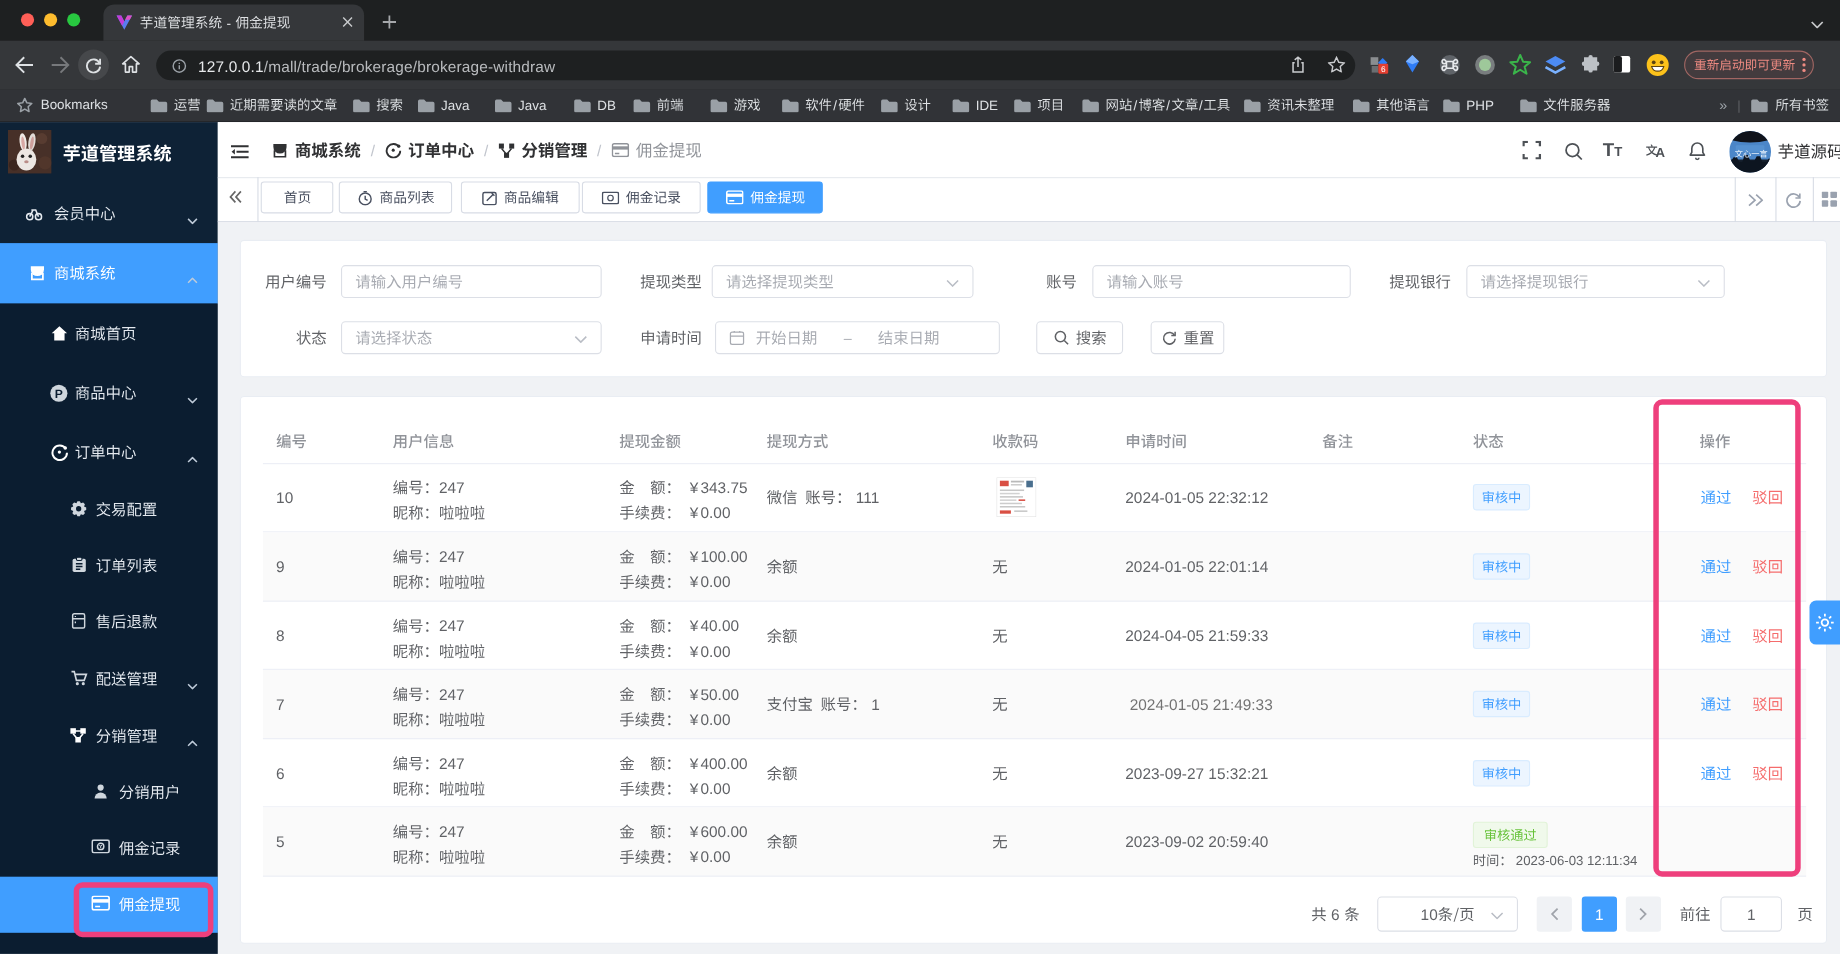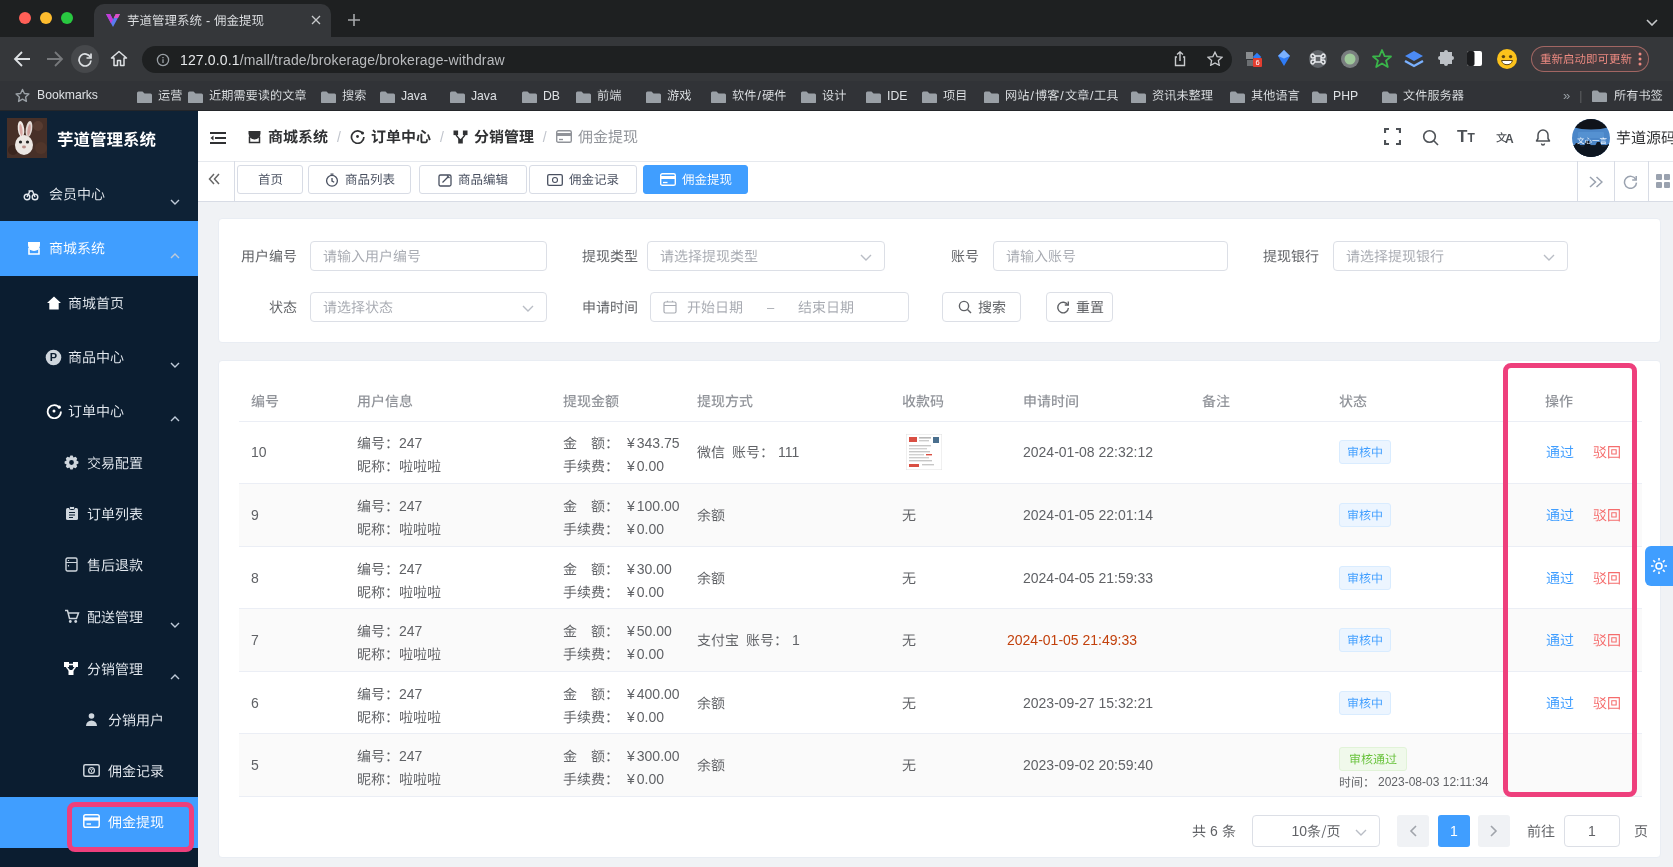--- a/index.html
+++ b/index.html
@@ -1386,21 +1386,21 @@
           <rect x="3" y="11" width="22" height="1.4" fill="#c7c7c7"></rect>
           <rect x="3" y="14" width="18" height="1.4" fill="#d2d2d2"></rect>
           <rect x="3" y="17" width="21" height="1.4" fill="#c7c7c7"></rect>
           <rect x="3" y="20" width="15" height="1.4" fill="#d2d2d2"></rect>
           <rect x="20" y="20" width="6" height="1.4" fill="#d94f43"></rect>
           <rect x="3" y="23" width="20" height="1.4" fill="#cccccc"></rect>
           <rect x="3" y="26" width="23" height="1.4" fill="#c7c7c7"></rect>
           <rect x="3" y="30" width="10" height="3" fill="#d94f43"></rect>
           <rect x="16" y="30" width="12" height="1.4" fill="#c7c7c7"></rect>
         </svg></div>
-      <div class="ab" style="left:804px;top:84px;font-size:14px;color:#606266;line-height:1">2024-01-08 22:32:12</div>
+      <div class="ab" style="left:804px;top:84px;font-size:14px;color:#606266;line-height:1">2024-01-05 22:32:12</div>
       <div class="ab" style="left:1120px;top:79px;width:52px;height:24px;background:#ecf5ff;border:1px solid #d9ecff;border-radius:3px">
         <div class="fx" style="height:100%;justify-content:center">
           <svg class="ck" style="vertical-align:-1.44px" width="36.00" height="12.00" fill="#409eff">
             <g transform="translate(0,10.56) scale(0.04800,-0.04800)">
               <use href="#q167" x="0"></use>
               <use href="#q168" x="250"></use>
               <use href="#q69" x="500"></use>
             </g>
           </svg>
         </div>
@@ -1577,21 +1577,21 @@
           <span style="display:inline-block;width:14px"></span>
           <svg class="ck" style="vertical-align:-1.68px" width="28.00" height="14.00" fill="#606266">
             <g transform="translate(0,12.32) scale(0.05600,-0.05600)">
               <use href="#q161" x="0"></use>
               <use href="#q157" x="250"></use>
             </g>
           </svg>
           <span style="display:inline-block;width:8px"></span>
           <span style="font-size:14px;color:#606266;line-height:1">¥</span>
           <span style="display:inline-block;width:2px"></span>
-          <span style="font-size:14px;color:#606266;line-height:1">30.00</span>
+          <span style="font-size:14px;color:#606266;line-height:1">40.00</span>
         </span>
       </div>
       <div class="ab fx" style="left:344px;top:223px;height:16px">
         <span class="fx" style="height:16px">
           <svg class="ck" style="vertical-align:-1.68px" width="56.00" height="14.00" fill="#606266">
             <g transform="translate(0,12.32) scale(0.05600,-0.05600)">
               <use href="#q162" x="0"></use>
               <use href="#q163" x="250"></use>
               <use href="#q164" x="500"></use>
               <use href="#q157" x="750"></use>
@@ -1733,21 +1733,21 @@
           <span style="font-size:14px;color:#606266;line-height:1">1</span>
         </span>
       </div>
       <div class="ab fx" style="left:683px;top:271px;height:16px">
         <svg class="ck" style="vertical-align:-1.68px" width="14.00" height="14.00" fill="#606266">
           <g transform="translate(0,12.32) scale(0.05600,-0.05600)">
             <use href="#q174" x="0"></use>
           </g>
         </svg>
       </div>
-      <div class="ab" style="left:788px;top:272px;font-size:14px;color:#c2410c;line-height:1">2024-01-05 21:49:33</div>
+      <div class="ab" style="left:808px;top:272px;font-size:14px;color:#737373;line-height:1">2024-01-05 21:49:33</div>
       <div class="ab" style="left:1120px;top:267px;width:52px;height:24px;background:#ecf5ff;border:1px solid #d9ecff;border-radius:3px">
         <div class="fx" style="height:100%;justify-content:center">
           <svg class="ck" style="vertical-align:-1.44px" width="36.00" height="12.00" fill="#409eff">
             <g transform="translate(0,10.56) scale(0.04800,-0.04800)">
               <use href="#q167" x="0"></use>
               <use href="#q168" x="250"></use>
               <use href="#q69" x="500"></use>
             </g>
           </svg>
         </div>
@@ -1924,21 +1924,21 @@
           <span style="display:inline-block;width:14px"></span>
           <svg class="ck" style="vertical-align:-1.68px" width="28.00" height="14.00" fill="#606266">
             <g transform="translate(0,12.32) scale(0.05600,-0.05600)">
               <use href="#q161" x="0"></use>
               <use href="#q157" x="250"></use>
             </g>
           </svg>
           <span style="display:inline-block;width:8px"></span>
           <span style="font-size:14px;color:#606266;line-height:1">¥</span>
           <span style="display:inline-block;width:2px"></span>
-          <span style="font-size:14px;color:#606266;line-height:1">300.00</span>
+          <span style="font-size:14px;color:#606266;line-height:1">600.00</span>
         </span>
       </div>
       <div class="ab fx" style="left:344px;top:410px;height:16px">
         <span class="fx" style="height:16px">
           <svg class="ck" style="vertical-align:-1.68px" width="56.00" height="14.00" fill="#606266">
             <g transform="translate(0,12.32) scale(0.05600,-0.05600)">
               <use href="#q162" x="0"></use>
               <use href="#q163" x="250"></use>
               <use href="#q164" x="500"></use>
               <use href="#q157" x="750"></use>
@@ -1983,21 +1983,21 @@
       <div class="ab fx" style="left:1120px;top:414px;height:14px">
         <span class="fx" style="height:14px">
           <svg class="ck" style="vertical-align:-1.44px" width="36.00" height="12.00" fill="#606266">
             <g transform="translate(0,10.56) scale(0.04800,-0.04800)">
               <use href="#q125" x="0"></use>
               <use href="#q126" x="250"></use>
               <use href="#q157" x="500"></use>
             </g>
           </svg>
           <span style="display:inline-block;width:3px"></span>
-          <span style="font-size:12px;color:#606266;line-height:1">2023-08-03 12:11:34</span>
+          <span style="font-size:12px;color:#606266;line-height:1">2023-06-03 12:11:34</span>
         </span>
       </div>
       <div class="ab fx" style="left:973px;top:462px;height:16px">
         <span class="fx" style="height:16px">
           <svg class="ck" style="vertical-align:-1.68px" width="14.00" height="14.00" fill="#606266">
             <g transform="translate(0,12.32) scale(0.05600,-0.05600)">
               <use href="#q178" x="0"></use>
             </g>
           </svg>
           <span style="display:inline-block;width:4px"></span>

